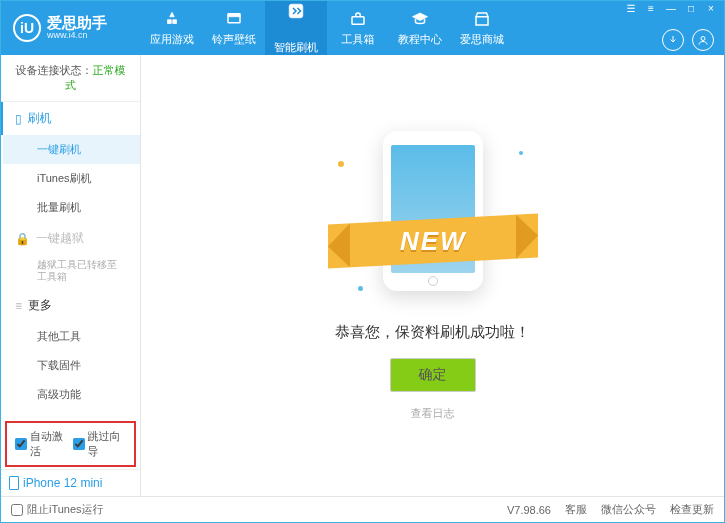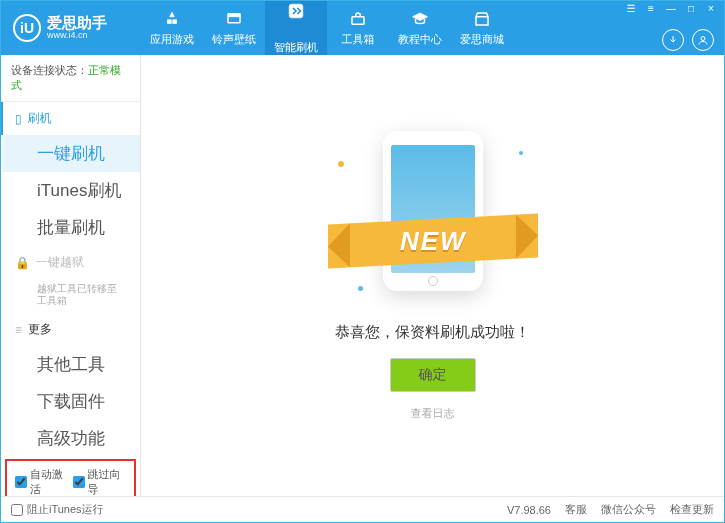--- a/index.html
+++ b/index.html
@@ -15,26 +15,26 @@
 .tab { width: 62px; display: flex; flex-direction: column; align-items: center; justify-content: center; cursor: pointer; font-size: 11px; gap: 4px; }
 .tab.active { background: #1e8cd4; gap: 20px; }
 .tab-icon { width: 18px; height: 18px; fill: #fff; stroke:#fff; }
 .ctrls { position: absolute; top: 2px; right: 6px; display: flex; gap: 6px; font-size: 10px; color: #fff; align-items: center; }
 .ctrls span { cursor: pointer; width: 14px; text-align: center; }
 .ctrls-icons { position: absolute; top: 28px; right: 10px; display: flex; gap: 8px; }
 .circle-btn { width: 22px; height: 22px; border: 1px solid #fff; border-radius: 50%; display: flex; align-items: center; justify-content: center; cursor: pointer; }
 .circle-btn svg { width: 12px; height: 12px; stroke: #fff; fill: none; }
 .body { flex: 1; display: flex; overflow: hidden; }
 .sidebar { width: 140px; border-right: 1px solid #e5e5e5; display: flex; flex-direction: column; background: #fff; overflow-y: auto; }
-.status-row { padding: 8px 10px; font-size: 11px; color: #555; border-bottom: 1px solid #eee; }
+.status-row { padding: 8px 10px; font-size: 11px; color: #555; border-bottom: 1px solid #eee; text-align: center; }
 .status-val { color: #2aa820; }
 .side-group { border-left: 2px solid transparent; }
 .side-header { display: flex; align-items: center; gap: 6px; padding: 8px 12px; font-size: 12px; color: #333; cursor: pointer; }
 .side-header.active-blue { border-left: 2px solid #2b9fe6; color: #2b9fe6; margin-left: -2px; }
-.side-item { padding: 7px 0 7px 34px; font-size: 17px; color: #555; cursor: pointer; }
+.side-item { padding: 7px 0 7px 34px; font-size: 11px; color: #555; cursor: pointer; }
 .side-item.active { background: #e8f4fc; color: #2b9fe6; }
 .side-note { font-size: 10px; color: #aaa; padding: 4px 0 6px 34px; line-height: 1.2; }
 .check-row { padding: 6px 8px; display: flex; gap: 4px; font-size: 11px; color: #555; border: 2px solid #d33; margin: 2px 4px; }
 .check-row label { display: flex; align-items: center; gap: 3px; cursor: pointer; }
 .device-box { padding: 6px 8px; border-top: 1px solid #eee; }
 .device-name { color: #2b9fe6; font-size: 12px; display: flex; align-items: center; gap: 4px; }
 .device-icon { width: 10px; height: 14px; border: 1px solid #2b9fe6; border-radius: 1px; display: inline-block; }
 .main { flex: 1; display: flex; flex-direction: column; align-items: center; justify-content: center; position: relative; }
 .illus { position: relative; width: 210px; height: 170px; }
 .phone { position: absolute; left: 50%; top: 0; transform: translateX(-50%); width: 100px; height: 160px; background: #fff; border-radius: 14px; box-shadow: 0 6px 20px rgba(0,0,0,0.15); }

